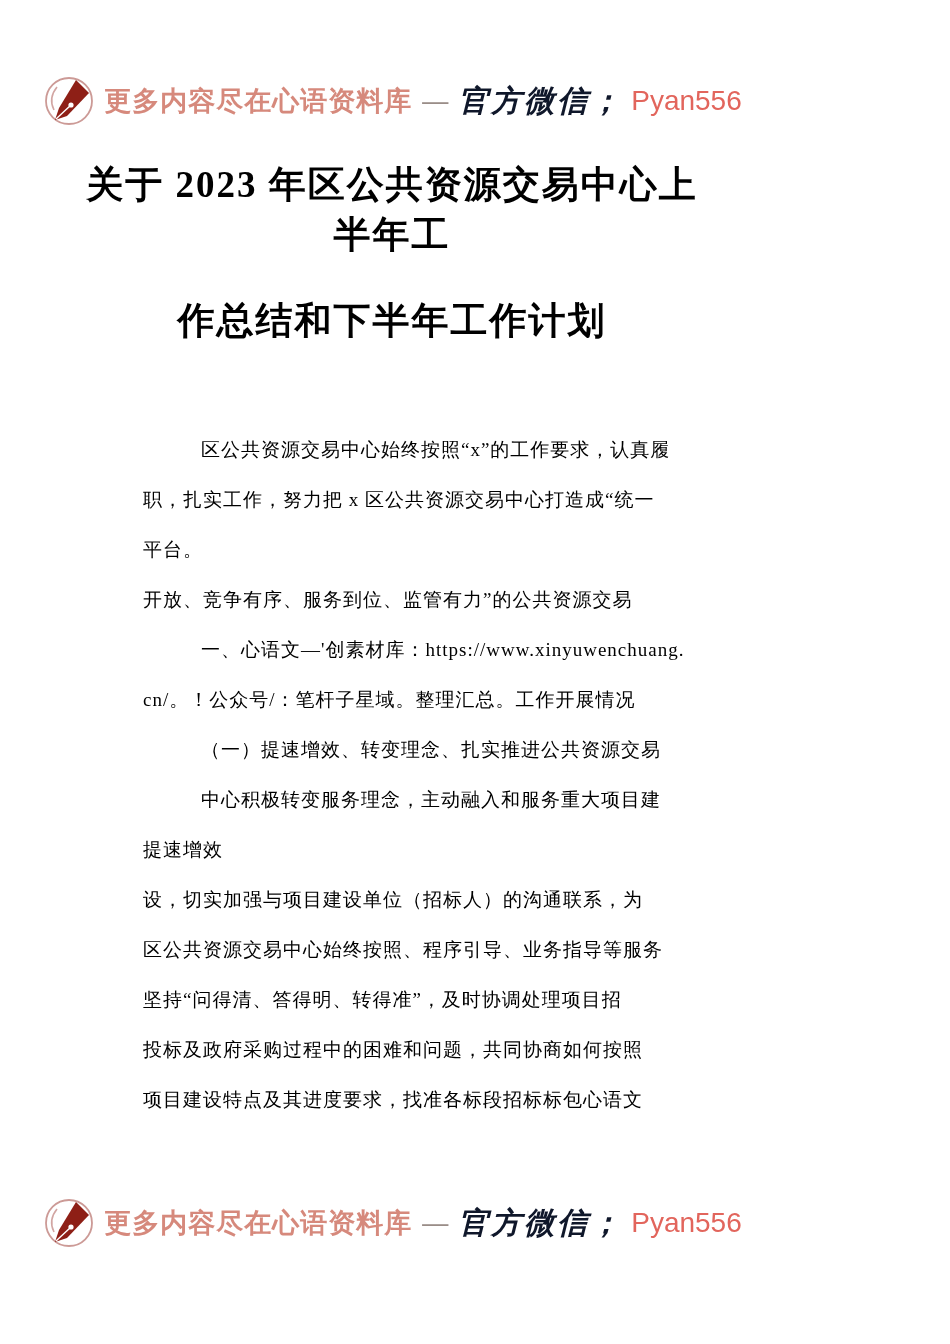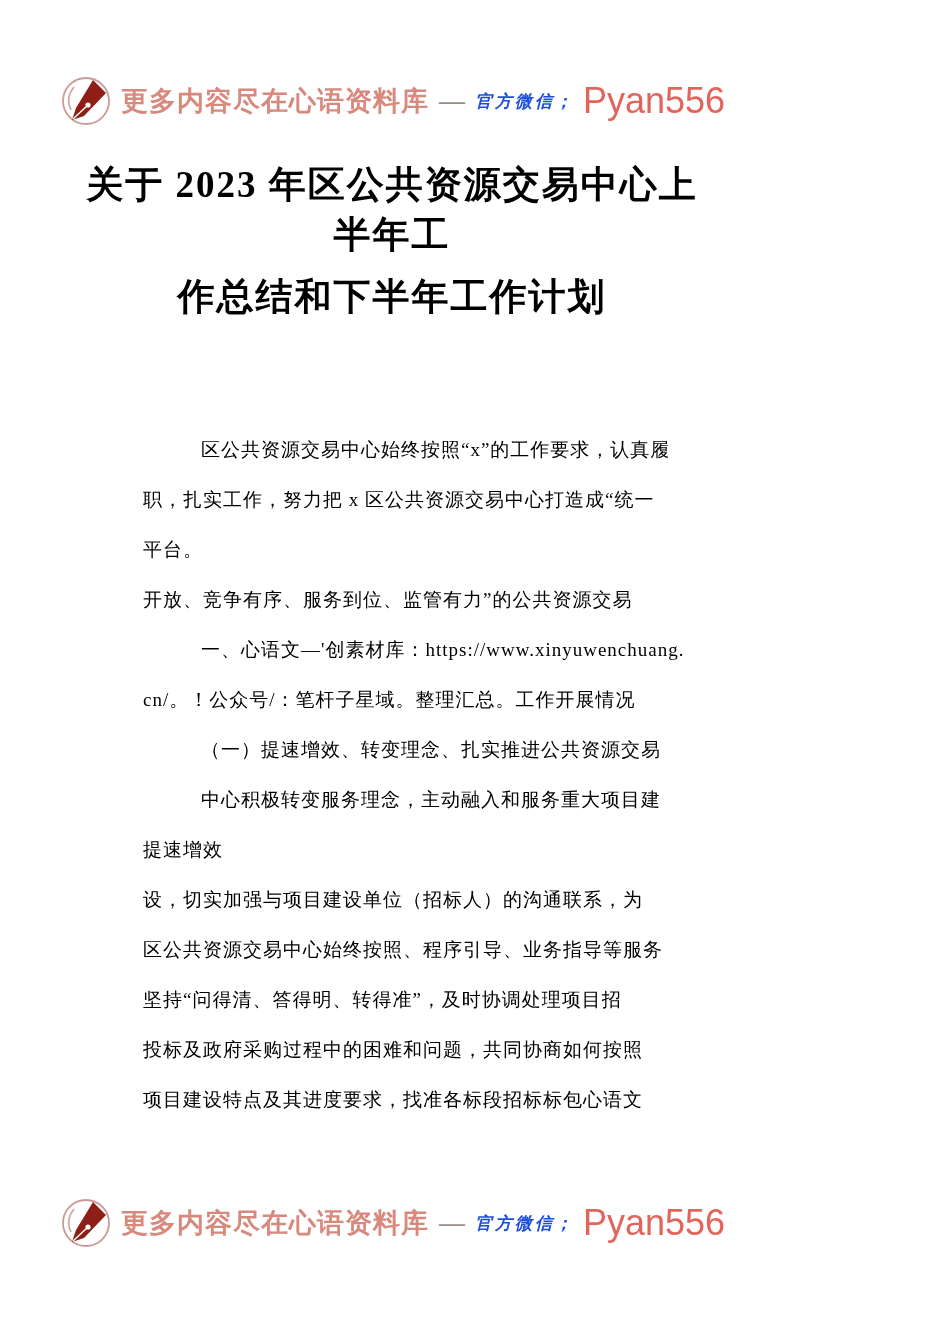--- a/index.html
+++ b/index.html
@@ -33,44 +33,44 @@
     color:#d6897c;
     letter-spacing:1px;
   }
   .banner .dash{
     font-size:26px;
     color:#9a8d88;
     font-weight:bold;
     margin:0 2px;
   }
   .banner .wechat-label{
-    font-size:17px;
+    font-size:30px;
     font-style:italic;
     font-weight:bold;
-    color:#1d4ed8;
+    color:#0f172a;
     letter-spacing:3px;
   }
   .banner .wechat-id{
-    font-size:36px;
+    font-size:28px;
     color:#e2655c;
     font-family:"Liberation Sans","DejaVu Sans",sans-serif;
   }
 
   
   .title-line{
     position:absolute;
     left:70px;
     right:70px;
     text-align:center;
     font-size:37px;
     font-weight:bold;
     letter-spacing:2px;
   }
   .title-line.l1{top:160px;}
-  .title-line.l2{top:272px;}
+  .title-line.l2{top:296px;}
 
   
   .doc-body{
     position:absolute;
     top:425px;
     left:143px;
     width:664px;
     font-size:19px;
     letter-spacing:1px;
   }

